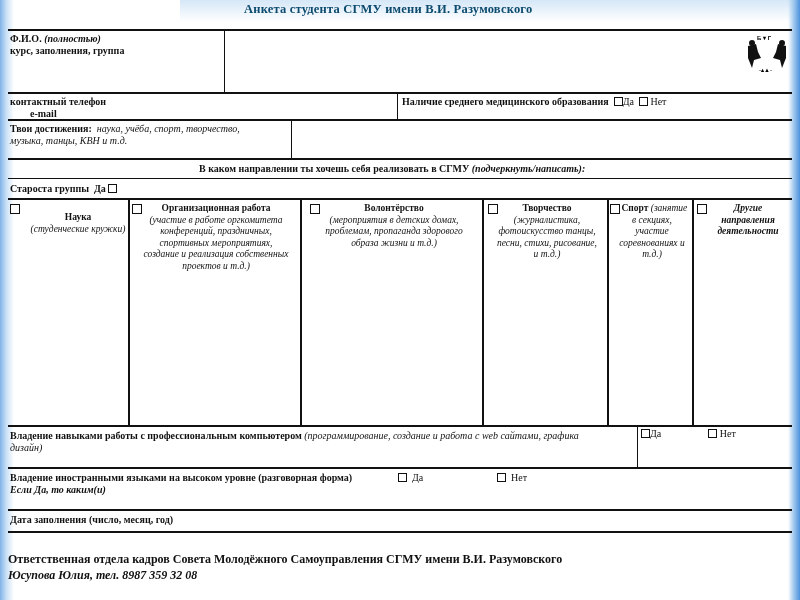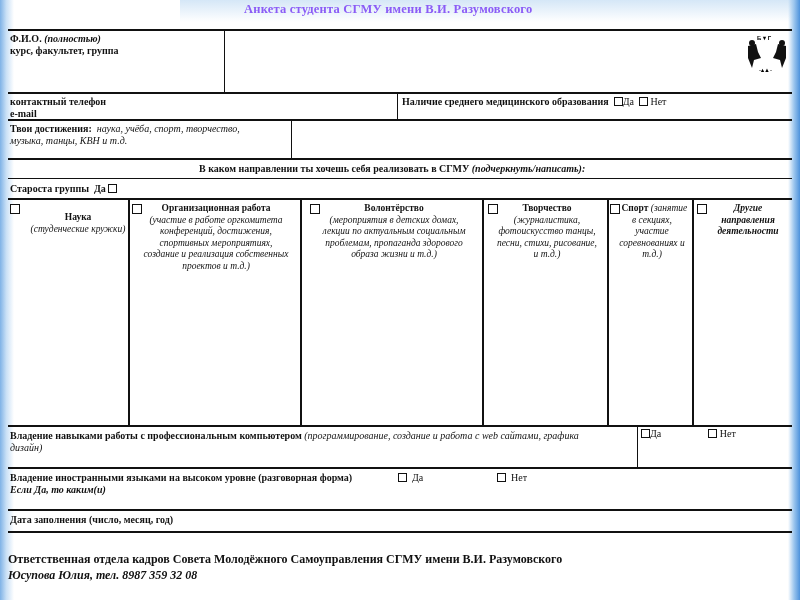--- a/index.html
+++ b/index.html
@@ -16,21 +16,21 @@
   .edge-right {
     position: absolute; right: 0; top: 0; width: 12px; height: 600px;
     background: linear-gradient(to left, #4d92dc 0%, #9cc6ee 50%, rgba(255,255,255,0) 100%);
   }
   .top-glow {
     position: absolute; left: 180px; top: 0; width: 620px; height: 22px;
     background: linear-gradient(to bottom, #d5e7f7 0%, rgba(255,255,255,0) 100%);
   }
   .header-title {
     position: absolute; left: 244px; top: 2px;
-    font-size: 12.5px; font-weight: bold; color: #8b5cf6; letter-spacing: 0.2px;
+    font-size: 12.5px; font-weight: bold; color: #0c4a6e; letter-spacing: 0.2px;
   }
   .hline { position: absolute; background: #111; }
   .vline { position: absolute; background: #111; }
   .txt { position: absolute; font-size: 10px; line-height: 12px; }
   .b { font-weight: bold; }
   .i { font-style: italic; }
   .cb {
     display: inline-block; width: 9px; height: 9px; border: 1px solid #111;
     background: #fff; vertical-align: -1px; box-sizing: border-box;
   }
@@ -55,27 +55,27 @@
   <path d="M44 14 L36 12 L34 20 L31 26 L38 28 L40 36 L44 26 Z" fill="#111"></path>
   <circle cx="40" cy="11" r="3" fill="#111"></circle>
   <text x="17" y="40" font-size="6" font-family="Liberation Sans, sans-serif" font-weight="bold">-▴▲-</text>
 </svg>
 
 <div class="hline" style="left:8px; top:29px; width:784px; height:2px;"></div>
 <div class="vline" style="left:224px; top:30px; width:1px; height:62px;"></div>
 <div class="txt b" style="left:10px; top:33px;">
   <span>Ф.И.О.</span> <span class="i">(полностью)</span>
 </div>
-<div class="txt b" style="left:10px; top:45px;">курс, факультет, группа</div>
+<div class="txt b" style="left:10px; top:45px;">курс, заполнения, группа</div>
 <div style="position:absolute; left:226px; top:32px; width:510px; height:58px;"></div>
 
 <div class="hline" style="left:8px; top:92px; width:784px; height:2px;"></div>
 <div class="vline" style="left:397px; top:93px; width:1px; height:26px;"></div>
 <div class="txt b" style="left:10px; top:96px;">контактный телефон</div>
-<div class="txt b" style="left:10px; top:108px;">e-mail</div>
+<div class="txt b" style="left:10px; top:108px;padding-left:20px;">e-mail</div>
 <div class="txt b" style="left:402px; top:96px;">
   <span>Наличие среднего медицинского образования</span>&nbsp;
   <span class="cb"></span><span style="font-weight:normal">Да</span>&nbsp;
   <span class="cb"></span> <span style="font-weight:normal">Нет</span>
 </div>
 
 <div class="hline" style="left:8px; top:119px; width:784px; height:2px;"></div>
 <div class="vline" style="left:291px; top:120px; width:1px; height:38px;"></div>
 <div class="txt" style="left:10px; top:123px;">
   <span class="b">Твои достижения:</span>&nbsp; <span class="i">наука, учёба, спорт, творчество,</span>
@@ -104,31 +104,30 @@
 <div class="cbabs" style="left:10px; top:204px;"></div>
 <div class="col-text" style="left:10px; top:212px; width:136px;">
   <div class="b">Наука</div>
   <div class="i">(студенческие кружки)</div>
 </div>
 
 <div class="cbabs" style="left:132px; top:204px;"></div>
 <div class="col-text" style="left:132px; top:203px; width:168px;">
   <div class="b">Организационная работа</div>
   <div class="i">(участие в работе оргкомитета</div>
-  <div class="i">конференций, достижения,</div>
+  <div class="i">конференций, праздничных,</div>
   <div class="i">спортивных мероприятиях,</div>
   <div class="i">создание и реализация собственных</div>
   <div class="i">проектов и т.д.)</div>
 </div>
 
 <div class="cbabs" style="left:310px; top:204px;"></div>
 <div class="col-text" style="left:306px; top:203px; width:176px;">
   <div class="b">Волонтёрство</div>
   <div class="i">(мероприятия в детских домах,</div>
-  <div class="i">лекции по актуальным социальным</div>
   <div class="i">проблемам, пропаганда здорового</div>
   <div class="i">образа жизни и т.д.)</div>
 </div>
 
 <div class="cbabs" style="left:488px; top:204px;"></div>
 <div class="col-text" style="left:486px; top:203px; width:122px;">
   <div class="b">Творчество</div>
   <div class="i">(журналистика,</div>
   <div class="i">фотоискусство  танцы,</div>
   <div class="i">песни, стихи, рисование,</div>

